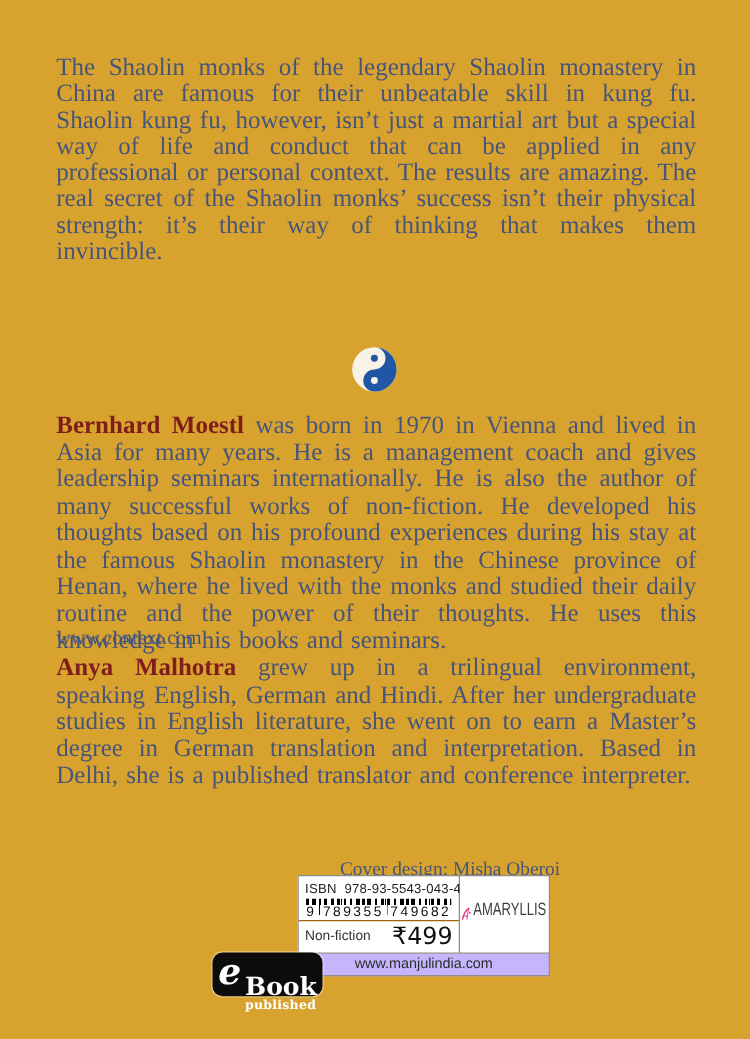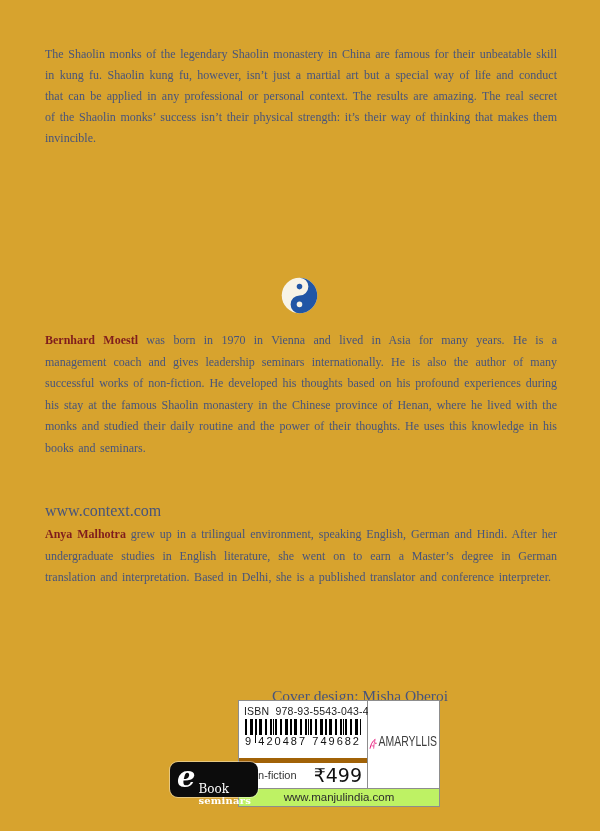--- a/index.html
+++ b/index.html
@@ -3,90 +3,90 @@
 <meta charset="utf-8">
 <style>
   html,body{margin:0;padding:0;background:#888;}
   .page{
     position:relative;width:600px;height:831px;margin:0 auto;
     background:#d7a32e;overflow:hidden;
     font-family:"Liberation Serif",serif;
   }
   .flow{
     position:absolute;left:45px;width:512px;margin:0;
-    color:#47547c;font-size:12px;line-height:21px;
+    color:#47547c;font-size:20px;line-height:21px;
     text-align:justify;word-spacing:1.5px;
   }
   .bio{line-height:21.5px;}
   .name{color:#7f1d1d;font-weight:bold;}
   .website-line{
     position:absolute;left:45px;margin:0;color:#47547c;font-size:16px;
   }
   .taiji{position:absolute;left:281px;top:277px;width:37px;height:37px;}
 
   .cover-design{
     position:absolute;left:233px;top:675px;width:230px;margin:12px;
     text-align:center;color:#47547c;font-size:15.5px;
   }
 
   
   .label{
     position:absolute;left:238px;top:700px;width:202px;
     font-family:"Liberation Sans",sans-serif;
   }
-  .label-main{display:flex;height:89px;text-align:right;}
+  .label-main{display:flex;height:63px;text-align:right;}
   .isbn-box{
     width:130px;box-sizing:border-box;background:#fff;
     border:1px solid #8d8d8d;display:flex;flex-direction:column;
   }
   .isbn-line{font-size:10.5px;color:#1d1d1d;padding:4px 5px 0;letter-spacing:.2px;white-space:pre;}
   .bars{
     height:24px;margin:2px 6px 0;
     background-image:
       repeating-linear-gradient(90deg,#000 0 1px,rgba(0,0,0,0) 1px 7px),
       repeating-linear-gradient(90deg,#000 0 2px,#fff 2px 5px);
   }
   .digits{
     display:flex;justify-content:space-between;
     margin:-8px 4px 0;font-size:11px;color:#111;
   }
   .digits span{background:#fff;padding:0 2px;letter-spacing:2px;}
   .cat-row{
-    margin-top:auto;border-top:5px solid #a16207;
+    margin-top:auto;border-top:1px solid #a16207;
     display:flex;justify-content:space-between;align-items:center;
     padding:1px 5px 2px;
   }
   .cat{font-size:11px;color:#333;}
   .price{font-size:19px;color:#101010;font-family:"DejaVu Sans",sans-serif;}
   .pub-box{
     width:72px;box-sizing:border-box;background:#fff;
     border:1px solid #8d8d8d;border-left:none;
     display:flex;flex-direction:row;align-items:center;justify-content:flex-end;
     padding-bottom:2px;
   }
   .pub-name{
     font-size:11px;color:#3e3e3e;line-height:1;
     transform:scale(.95,1.3);transform-origin:center bottom;
   }
   .web-row{
-    box-sizing:border-box;background:#bef264;border:1px solid #8d8d8d;border-top:none;
+    box-sizing:border-box;background:#c4b5fd;border:1px solid #8d8d8d;border-top:none;
     height:18px;line-height:17px;text-align:center;font-size:11.5px;color:#2c2c2c;
   }
 
   
   .ebook-badge{
     position:absolute;left:170px;top:762px;width:88px;height:35px;
     background:#0c0c0c;border-radius:8px;color:#fff;
     display:flex;align-items:center;justify-content:center;gap:3px;
     font-family:"DejaVu Serif",serif;
     box-shadow:0 0 0 1px rgba(255,255,255,.4);
   }
   .ebook-e{font-size:29px;font-style:italic;font-weight:bold;line-height:1;margin-top:-4px;}
   .ebook-stack{display:flex;flex-direction:column;align-items:flex-start;line-height:1;}
-  .ebook-line1{font-size:12px;font-weight:normal;margin-top:29px;}
+  .ebook-line1{font-size:20px;font-weight:bold;margin-top:29px;}
   .ebook-line2{font-size:10px;font-weight:bold;letter-spacing:.2px;margin-top:1px;}
 </style>
 </head>
 <body>
 
 <div class="page">
 
   <p class="flow" style="top:44px">The Shaolin monks of the legendary Shaolin monastery in China are famous for their unbeatable skill in kung fu. Shaolin kung fu, however, isn’t just a martial art but a special way of life and conduct that can be applied in any professional or personal context. The results are amazing. The real secret of the Shaolin monks’ success isn’t their physical strength: it’s their way of thinking that makes them invincible.</p>
 
 
@@ -107,21 +107,21 @@
 
   <p class="cover-design">Cover design: Misha Oberoi</p>
 
   <div class="label">
     <div class="label-main">
       <div class="isbn-box">
         <div class="isbn-line">ISBN  978-93-5543-043-4</div>
         <div class="bars"></div>
         <div class="digits">
           <span>9</span>
-          <span>420487</span>
+          <span>789355</span>
           <span>749682</span>
         </div>
         <div class="cat-row">
           <span class="cat">Non-fiction</span>
           <span class="price">₹499</span>
         </div>
       </div>
       <div class="pub-box">
         <svg viewBox="0 0 105 120" width="38" height="44" aria-hidden="true">
           <path d="M22,112 C30,68 48,30 80,8" stroke="#e81e7e" stroke-width="11" fill="none"></path>
@@ -132,17 +132,17 @@
         <div class="pub-name">AMARYLLIS</div>
       </div>
     </div>
     <div class="web-row">www.manjulindia.com</div>
   </div>
 
   <div class="ebook-badge">
     <span class="ebook-e">e</span>
     <span class="ebook-stack">
       <span class="ebook-line1">Book</span>
-      <span class="ebook-line2">seminars</span>
+      <span class="ebook-line2">published</span>
     </span>
   </div>
 
 </div>
 
 </body></html>

